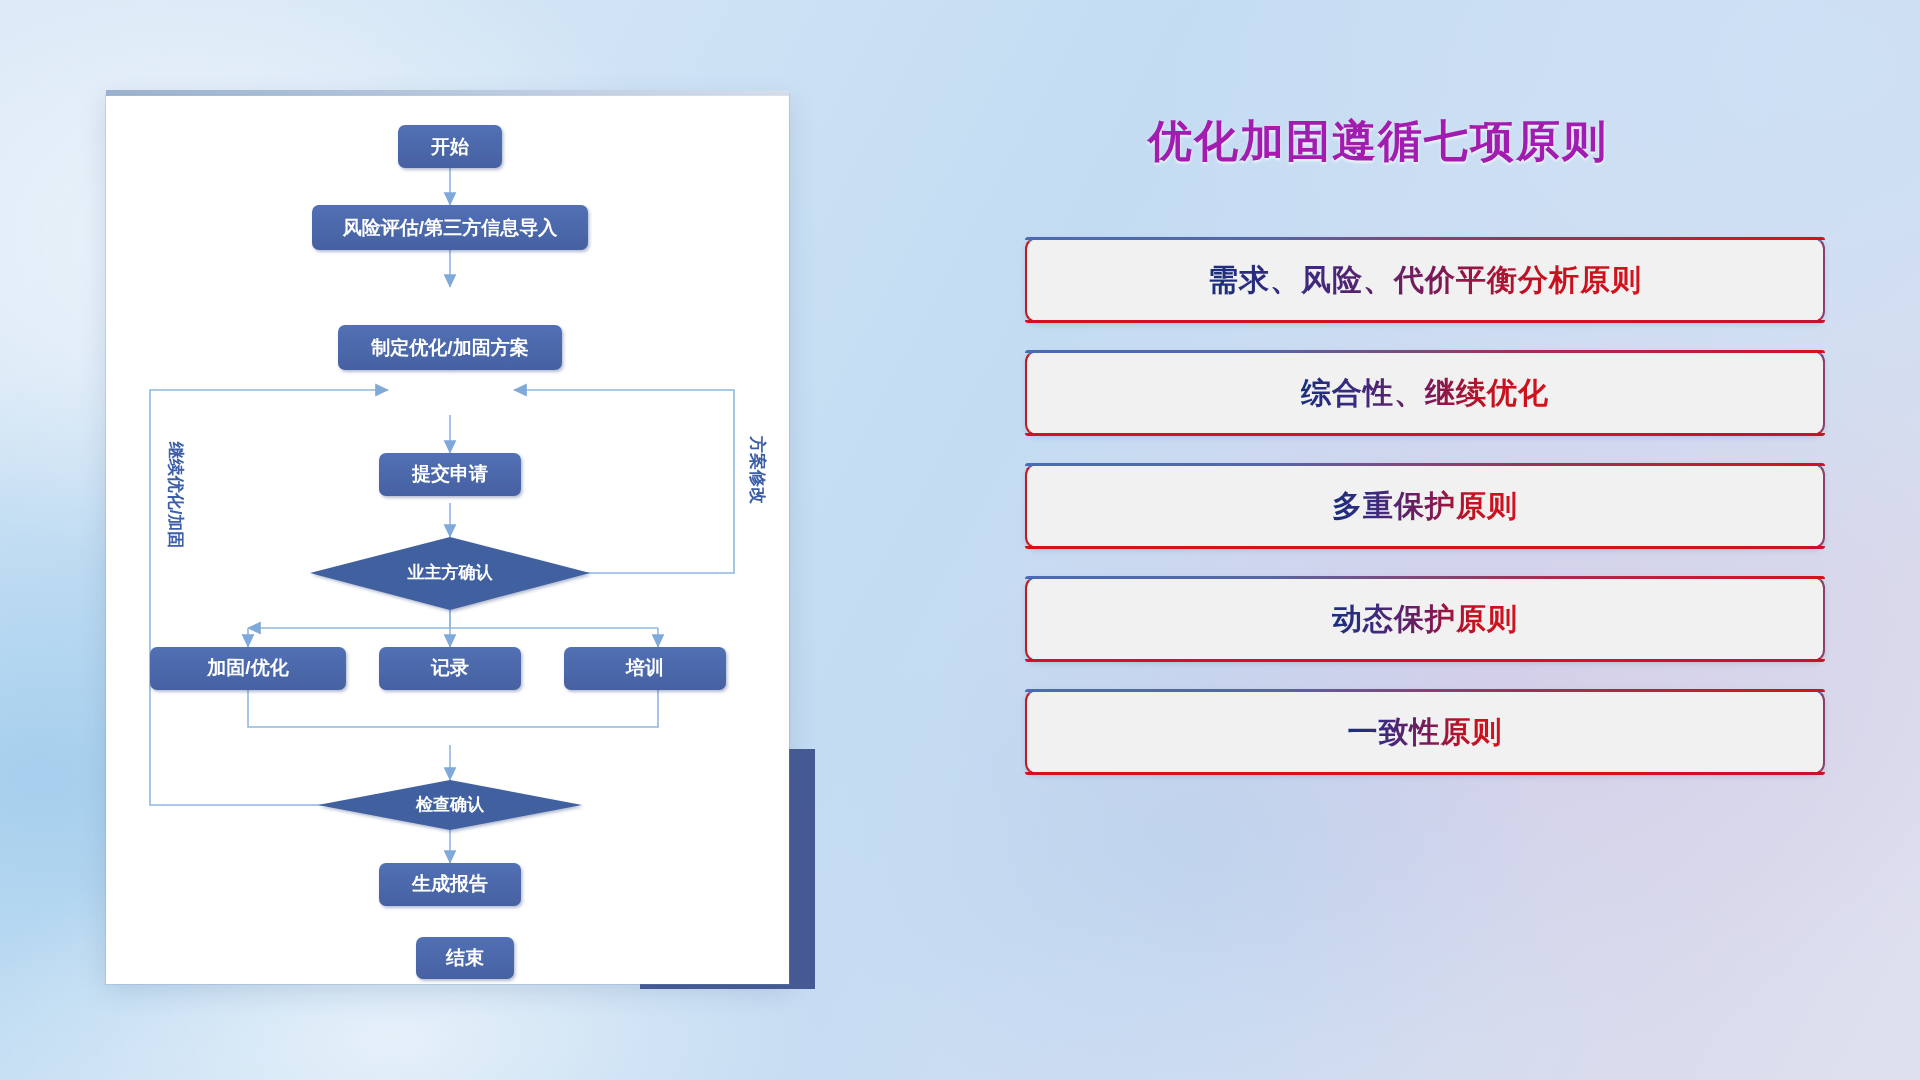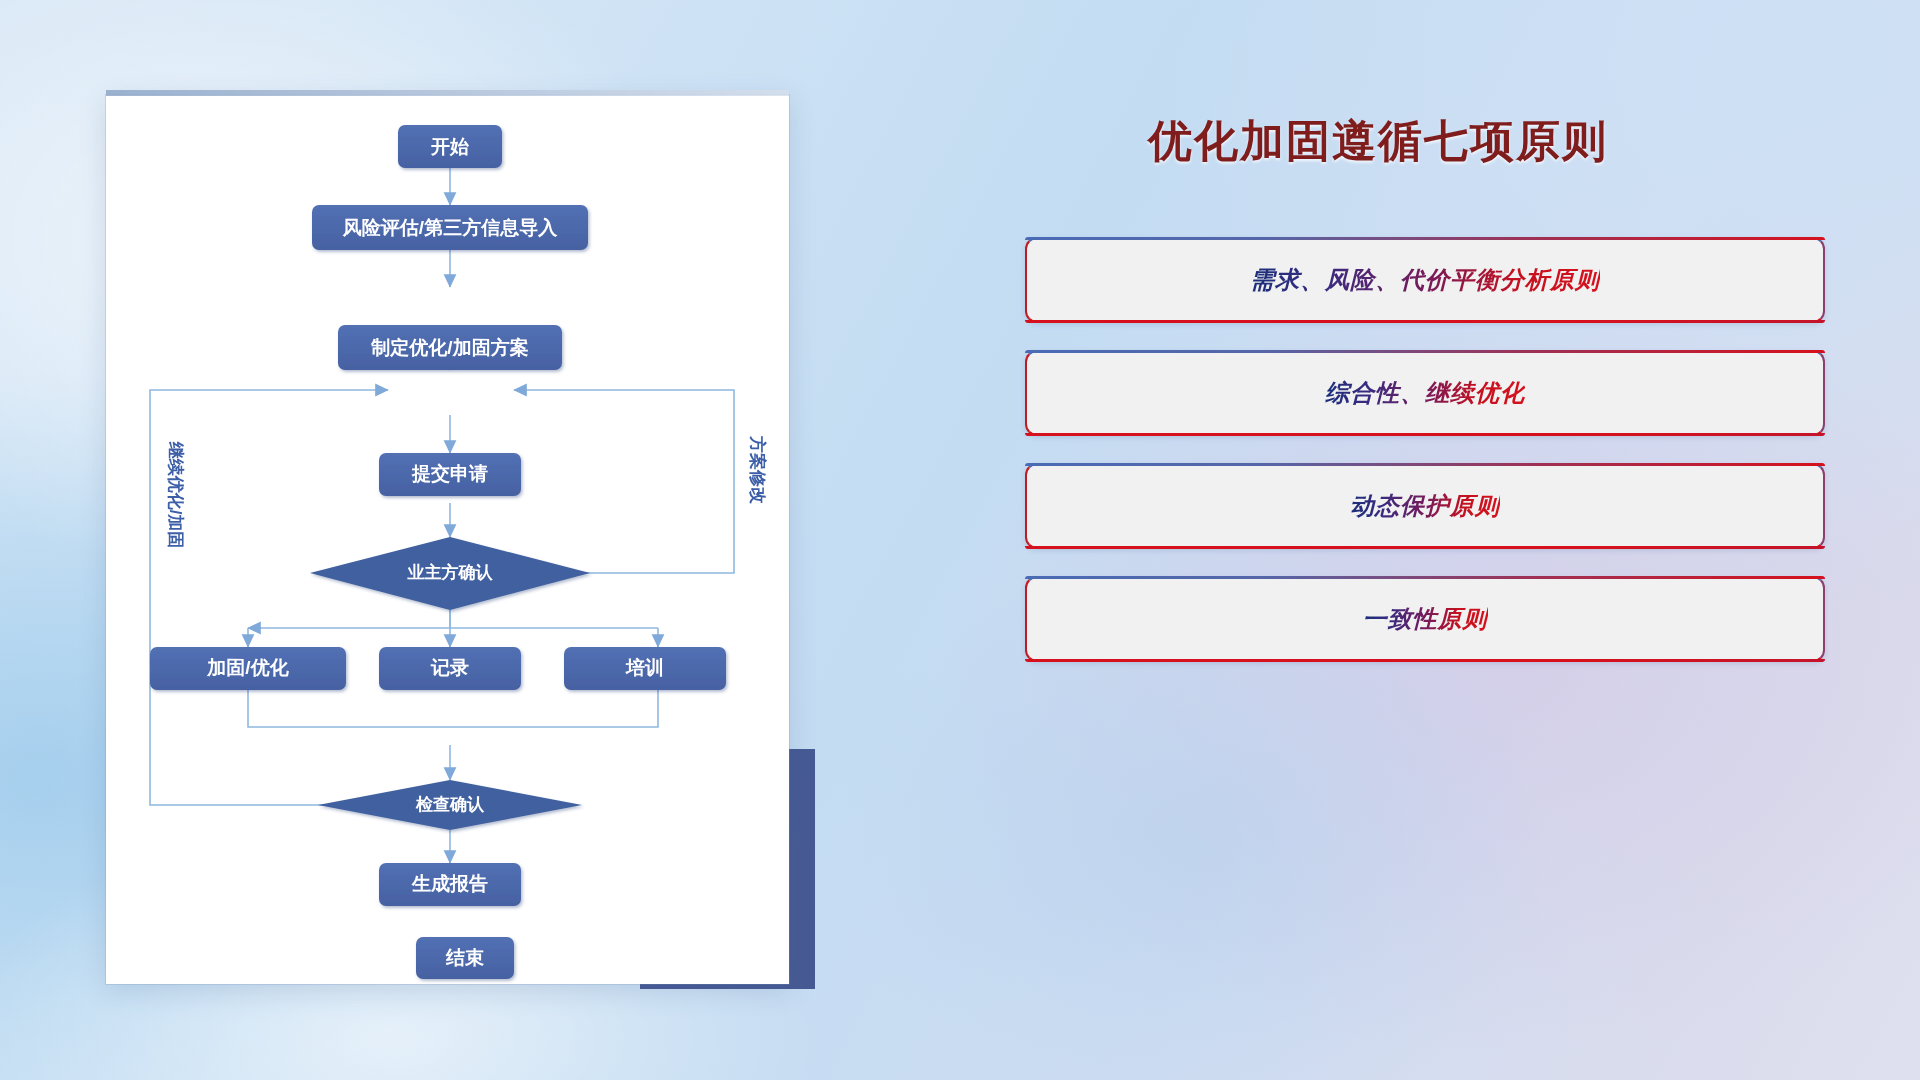--- a/index.html
+++ b/index.html
@@ -33,21 +33,21 @@
 
   .svgwrap{position:absolute;left:106px;top:95px;width:683px;height:889px;padding-left:24px;}
   svg{display:block;}
 
   
 
   
   #right-title{
     position:absolute;left:1148px;top:112px;
     font-size:44px;font-weight:bold;letter-spacing:2px;
-    color:#7f1d1d;
+    color:#a21caf;
     text-shadow:0 2px 3px rgba(255,255,255,.75);
     white-space:nowrap;
   }
   #cards{position:absolute;left:1025px;top:237px;width:800px;}
   .card{
     position:relative;height:82px;margin-bottom:27px;
     background:#f1f1f1;
     border-radius:12px;
     border-top:2px solid #4a6bb5;
     border-left:2px solid #c01a22;
@@ -60,26 +60,25 @@
     content:"";position:absolute;left:-2px;right:-2px;top:-2px;height:3px;
     border-radius:12px 12px 0 0;
     background:linear-gradient(90deg,#4a6bb5 0%,#5566a8 30%,#9c3257 62%,#d6111d 100%);
   }
   .card::after{
     content:"";position:absolute;left:-2px;right:-2px;bottom:-2px;height:3px;
     border-radius:0 0 12px 12px;
     background:linear-gradient(90deg,#d6111d 0%,#d6111d 70%,#c4142a 100%);
   }
   .card-text{
-    font-size:24px;font-weight:600;letter-spacing:1px;
+    font-size:30px;font-weight:600;letter-spacing:1px;
     background:linear-gradient(90deg,#1a2f7a 0%,#3a2a80 22%,#7a1a58 52%,#c4111f 76%,#d6111d 100%);
     -webkit-background-clip:text;background-clip:text;
     color:transparent;-webkit-text-fill-color:transparent;
     white-space:nowrap;
-    font-style:italic;
   }
 </style>
 </head>
 <body>
 
 <div id="bg"></div>
 <div id="bg2"></div>
 
 <div id="deco-shadow"></div>
 <div id="chart-card"></div>
@@ -170,18 +169,21 @@
 <div id="right-title">优化加固遵循七项原则</div>
 
 <div id="cards">
   <div class="card">
     <span class="card-text">需求、风险、代价平衡分析原则</span>
   </div>
   <div class="card">
     <span class="card-text">综合性、继续优化</span>
   </div>
   <div class="card">
+    <span class="card-text">多重保护原则</span>
+  </div>
+  <div class="card">
     <span class="card-text">动态保护原则</span>
   </div>
   <div class="card">
     <span class="card-text">一致性原则</span>
   </div>
 </div>
 
 </body></html>

